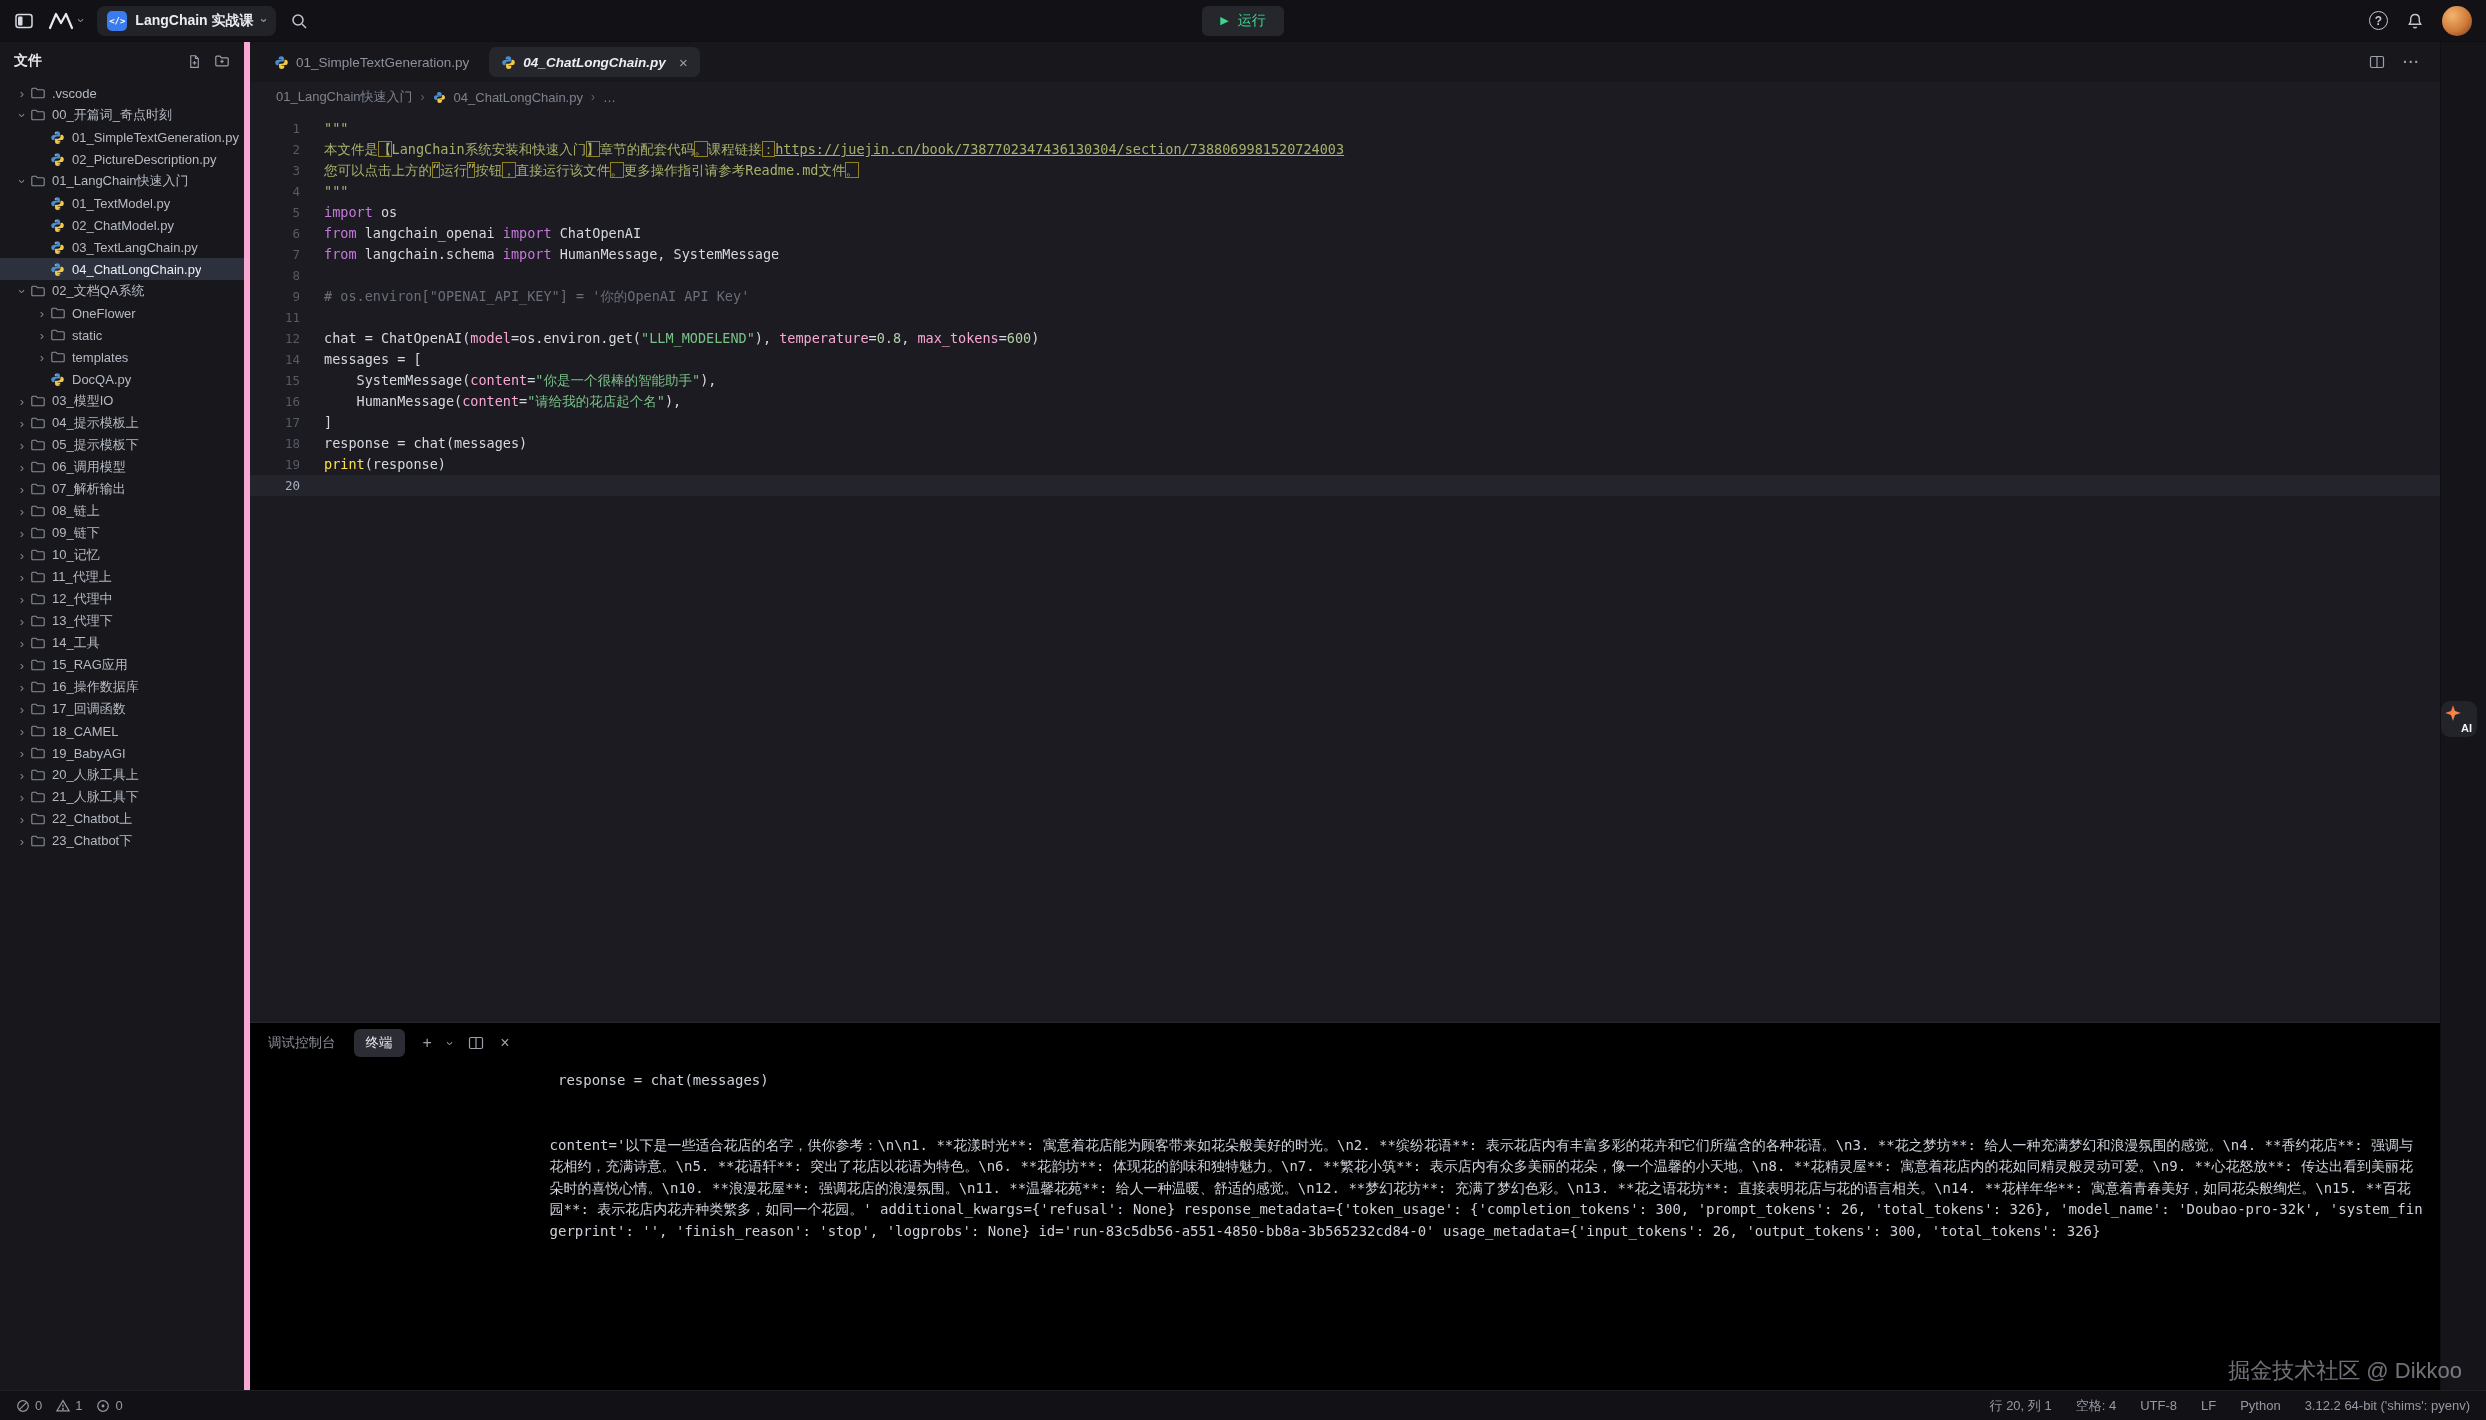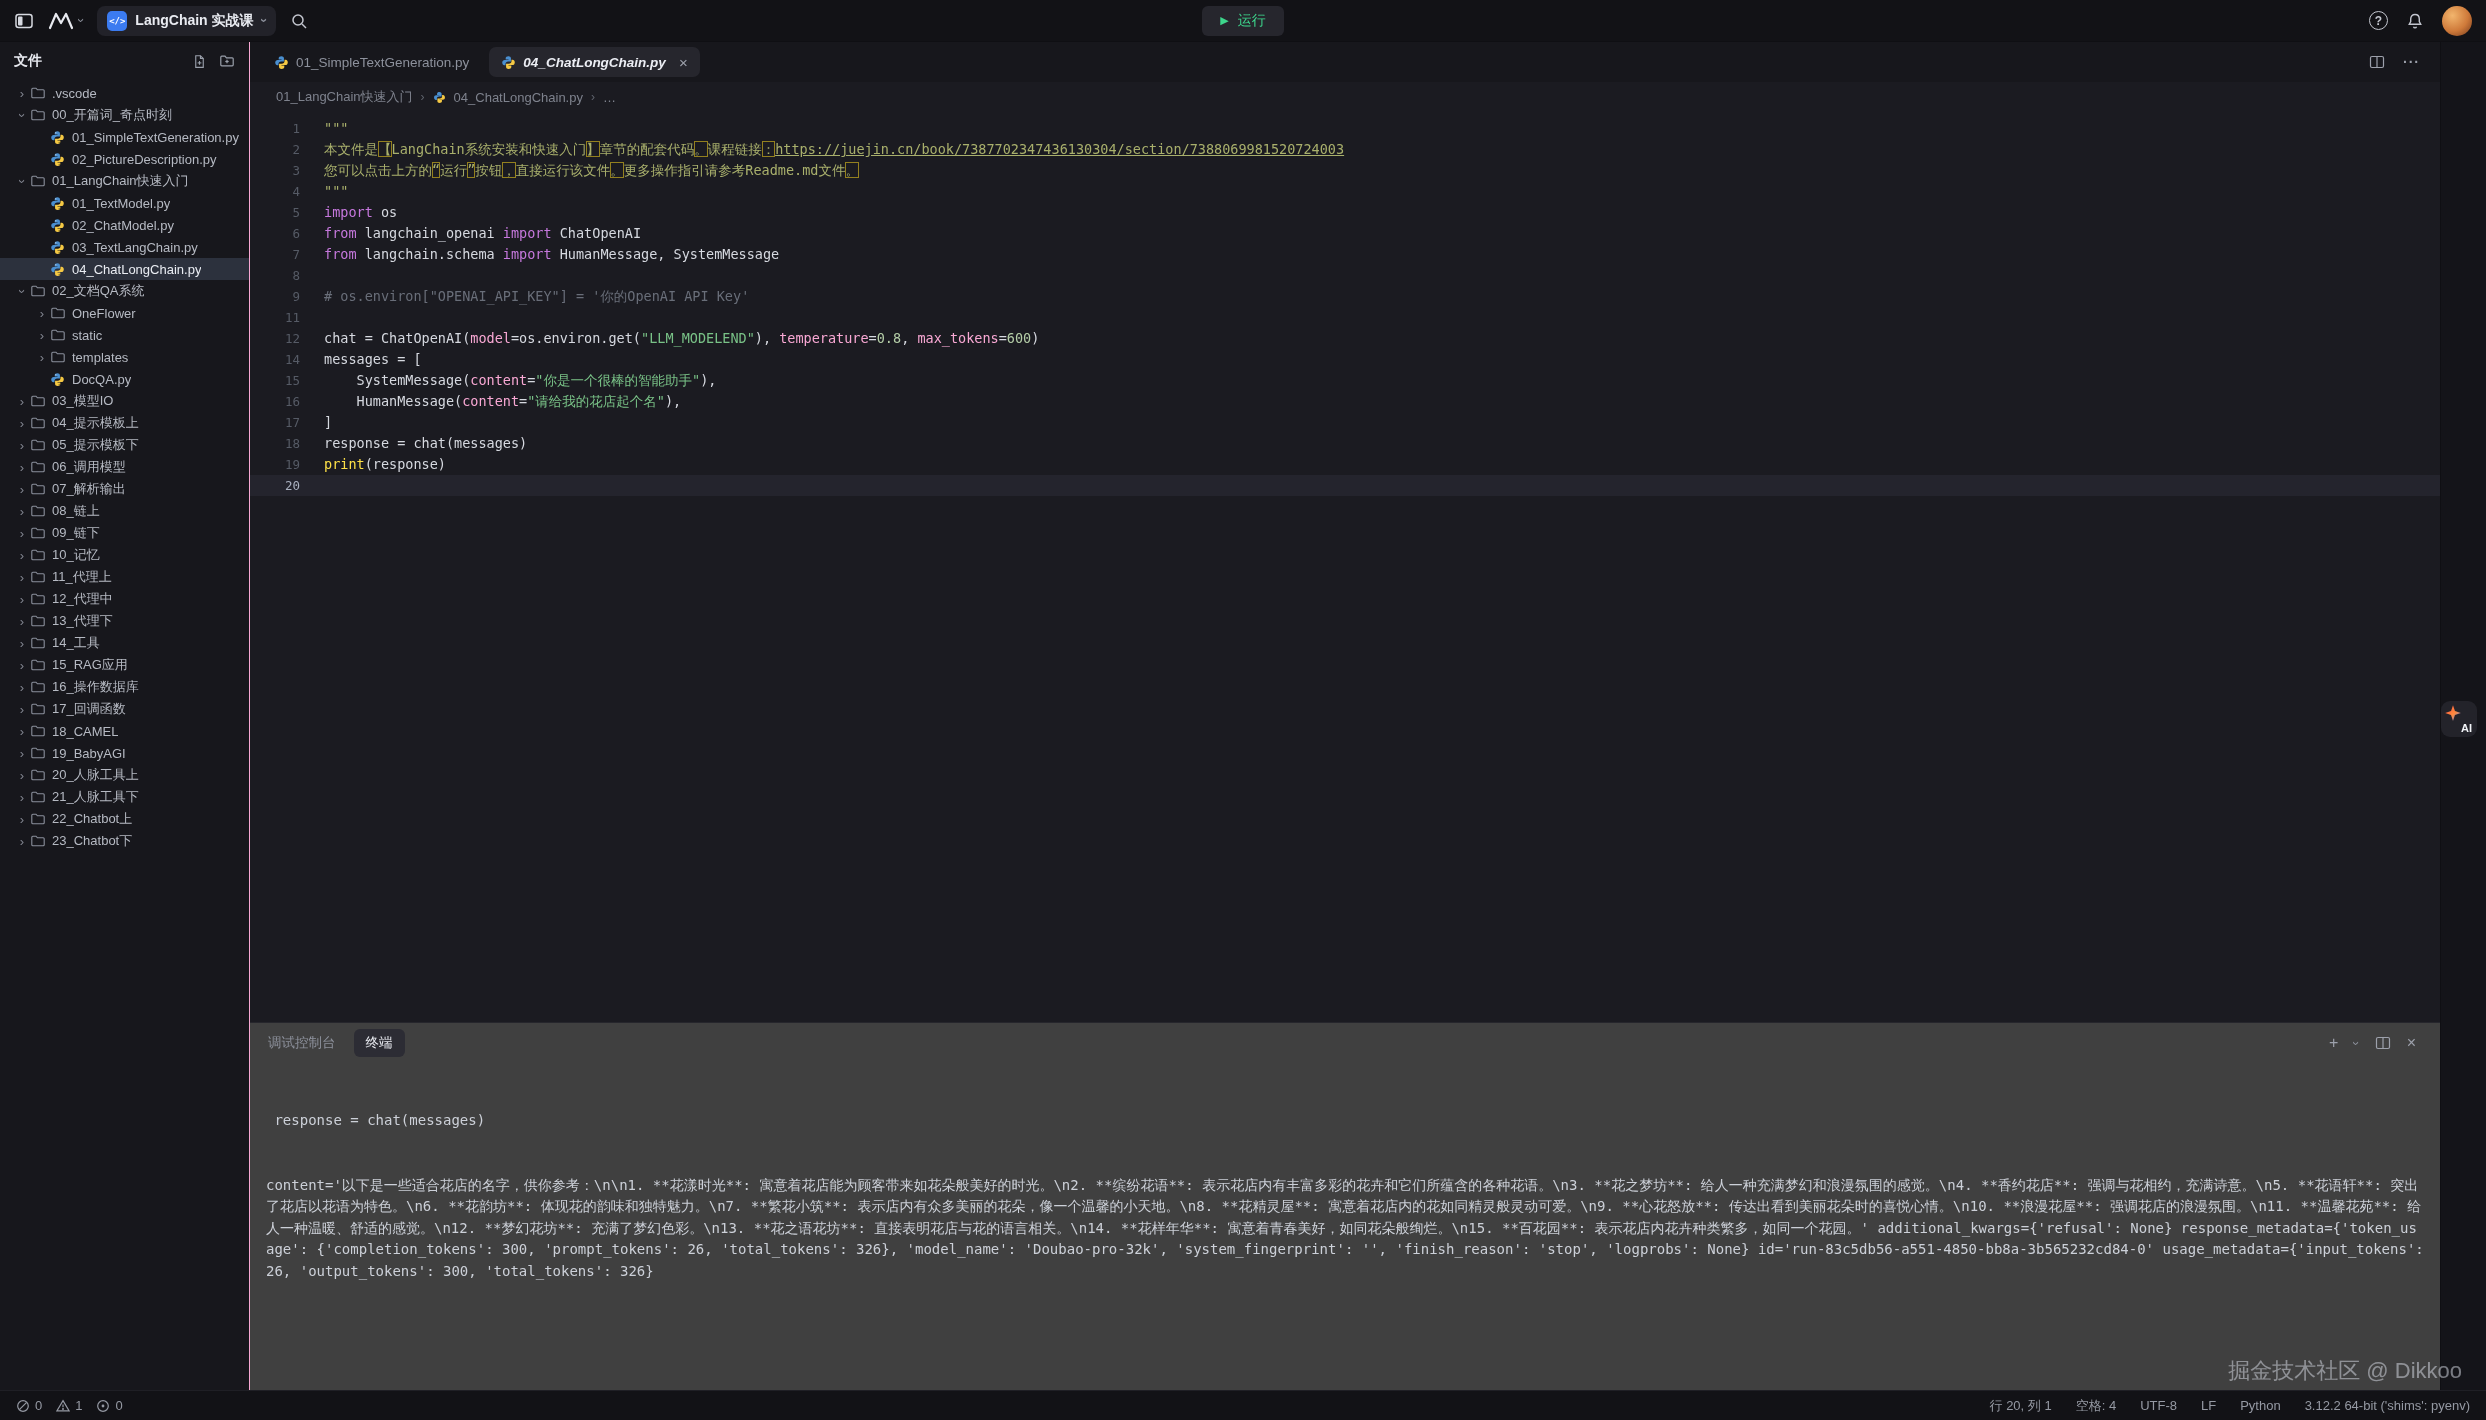--- a/index.html
+++ b/index.html
@@ -25,21 +25,21 @@
   .run-play { font-size:11px; line-height:1; }
   .help-circle { width:19px; height:19px; border:1.4px solid #c3c6cf; border-radius:50%; color:#c3c6cf;
                  font-size:12px; font-weight:700; display:flex; align-items:center; justify-content:center; }
   .avatar { width:30px; height:30px; border-radius:50%; cursor:pointer;
             background:radial-gradient(circle at 35% 32%, #f2b56d, #cf7a3a 55%, #7c3f1e 95%); }
 
   
   .main-row { flex:1; display:flex; min-height:0; }
 
   
-  .explorer { width:250px; flex:0 0 auto; background:#17171c; border-right:1px solid #f9a8d4;
+  .explorer { width:250px; flex:0 0 auto; background:#17171c; border-right:6px solid #f9a8d4;
               display:flex; flex-direction:column; }
   .explorer-header { height:38px; flex:0 0 auto; display:flex; align-items:center; padding:0 14px;
                      font-size:14px; font-weight:700; color:#e7e9ef; }
   .header-actions { margin-left:auto; display:flex; gap:12px; align-items:center; }
   .tree { flex:1; overflow:hidden; font-size:13px; padding-top:2px; }
   .tree-row { height:22px; display:flex; align-items:center; color:#b6bac3; cursor:pointer; white-space:nowrap; }
   .tree-row.selected { background:#2c313d; color:#eaedf3; }
   .lvl1 { padding-left:14px; } .lvl2 { padding-left:34px; }
   .chev { width:16px; flex:0 0 16px; display:flex; align-items:center; justify-content:center;
           color:#80848f; font-size:13px; }
@@ -78,22 +78,22 @@
   .tk-ds  { color:#a9b06c; }
   .tk-dsu { color:#a9b06c; box-shadow:inset 0 0 0 1px #93801f; }
   .tk-lnk { color:#a9b06c; text-decoration:underline; }
   .tk-c   { color:#696e79; }
   .tk-s   { color:#79c287; }
   .tk-n   { color:#b5cea8; }
   .tk-pm  { color:#f9a8d4; }
   .tk-fn  { color:#fde047; }
 
   
-  .panel { height:368px; flex:0 0 auto; border-top:1px solid #26262c; background:#404040;
-           display:flex; flex-direction:column; }
+  .panel { height:368px; flex:0 0 auto; border-top:1px solid #26262c; background:#000000;
+           display:flex; flex-direction:row; }
   .panel-header { height:40px; flex:0 0 auto; display:flex; align-items:center; gap:18px; padding:0 18px; }
   .panel-tab { font-size:13.5px; color:#8d919c; cursor:pointer; }
   .panel-tab.active { background:#2c2c34; color:#e8eaf0; border-radius:6px; padding:5px 12px; }
   .panel-actions { margin-left:auto; display:flex; align-items:center; gap:16px; color:#9da1ac; padding-right:6px; }
   .pa-plus { font-size:16px; cursor:pointer; }
   .pa-close { font-size:16px; cursor:pointer; }
   .term { flex:1; overflow:hidden; padding:4px 16px; font-family:"DejaVu Sans Mono","Liberation Mono",monospace;
           font-size:14px; line-height:21.5px; color:#ccd0d8; white-space:pre-wrap; word-break:break-all; }
   .term-prompt { margin-top:64px; }
 

